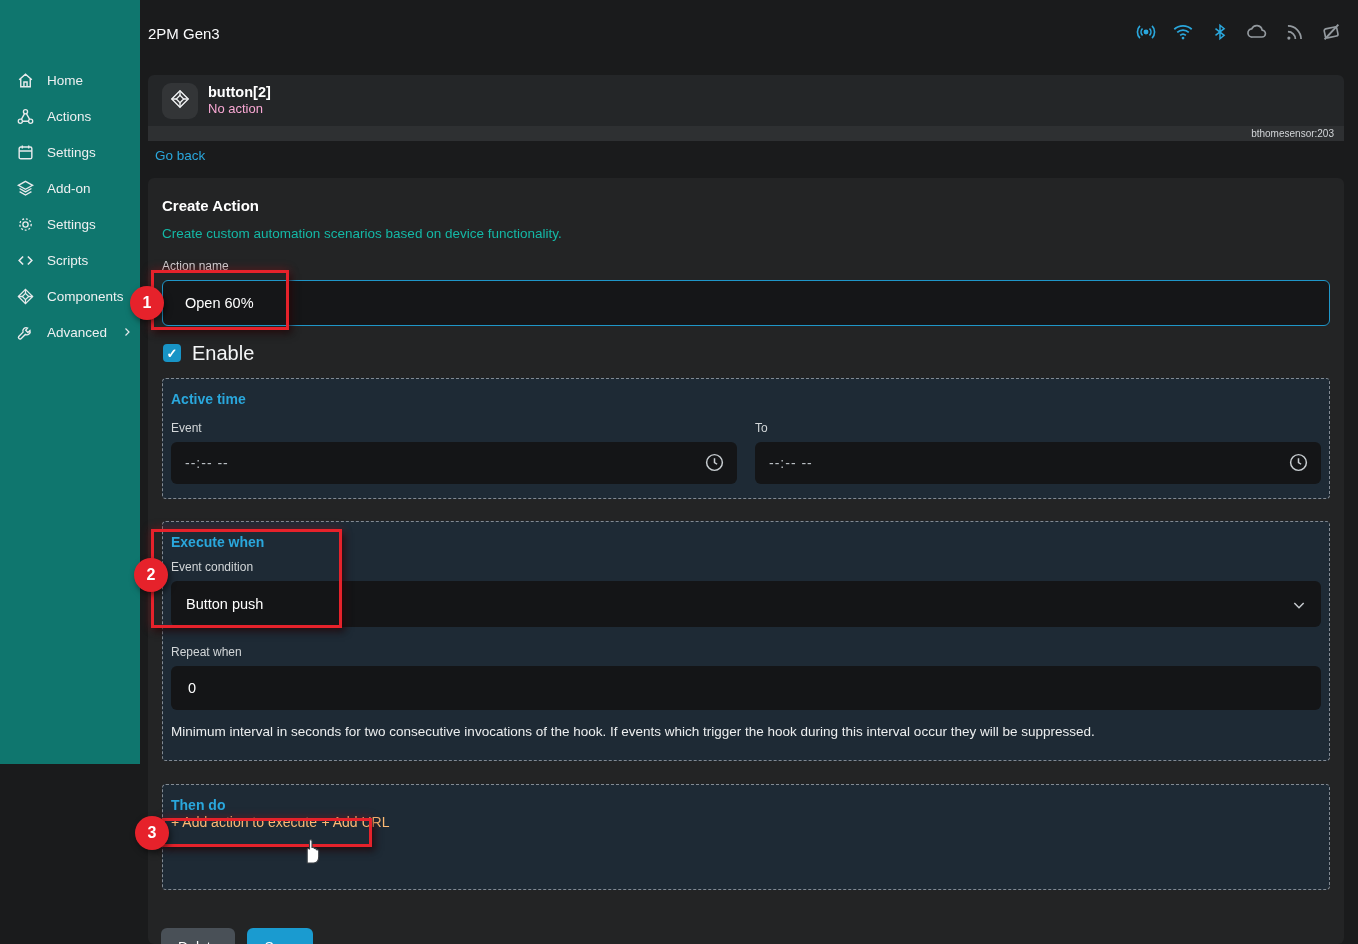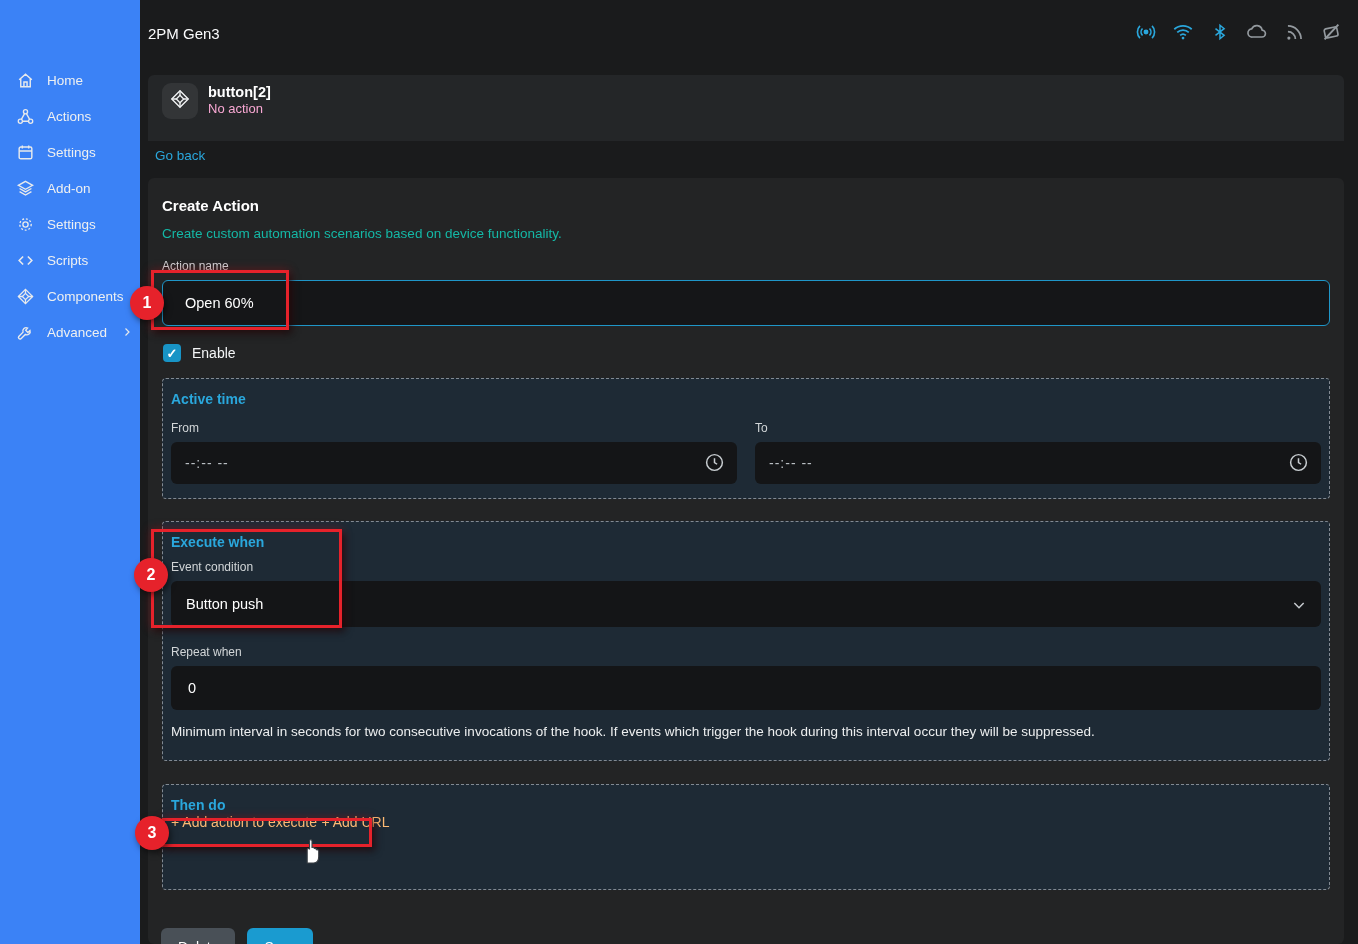--- a/index.html
+++ b/index.html
@@ -5,22 +5,22 @@
   * { box-sizing: border-box; margin: 0; padding: 0; }
   html, body { width: 1358px; height: 944px; overflow: hidden; }
   body {
     font-family: "Liberation Sans", sans-serif;
     background: #1a1b1c;
     color: #f0f2f3;
     position: relative;
   }
   
   .sidebar {
-    position: absolute; left: 0; top: 0; width: 140px; height: 944px;
-    background: #3b82f6; padding-top: 62px;
+    position: absolute; left: 0; top: 0; width: 140px; height: 764px;
+    background: #0f766e; padding-top: 62px;
   }
   .side-item {
     display: flex; align-items: center; gap: 12px;
     height: 36px; padding: 0 10px 0 16px; cursor: pointer;
     font-size: 13.5px; color: #eef0f1; white-space: nowrap;
   }
   .side-item .ic { width: 19px; height: 19px; flex: 0 0 19px; display: flex; align-items: center; justify-content: center; }
   .side-item svg { stroke: #e8eaec; }
   .side-item .chev { margin-left: 2px; display: flex; }
   
@@ -69,21 +69,21 @@
     color: #ffffff; font-size: 14.5px; padding: 0 22px;
     font-family: "Liberation Sans", sans-serif;
   }
   
   .enable-row { display: flex; align-items: center; gap: 11px; margin: 17px 0 0 1px; height: 20px; }
   .checkbox {
     width: 18px; height: 18px; border-radius: 4px; background: #1894c6;
     display: flex; align-items: center; justify-content: center; cursor: pointer;
   }
   .checkbox::after { content: "\2713"; color: #fff; font-size: 13px; font-weight: bold; }
-  .enable-label { font-size: 14px; color: #f4f6f7; }
+  .enable-label { font-size: 20px; color: #f4f6f7; }
   
   .panel {
     border: 1px dashed #828a93; border-radius: 4px; background: #1e2a35;
     width: 1168px; padding: 12px 8px 6px 8px;
   }
   .panel-active-time { margin-top: 15px; height: 121px; }
   .panel-execute { margin-top: 22px; height: 240px; }
   .panel-then { margin-top: 23px; height: 106px; }
   .panel-title { font-size: 14px; font-weight: bold; color: #2aa7dc; }
   .time-cols { display: flex; gap: 18px; margin-top: 14px; }
@@ -267,20 +267,23 @@
             <path d="M12 8 L16 12 L12 16 L8 12 Z"></path>
             <path d="M12 3 V8 M21 12 H16 M12 21 V16 M3 12 H8"></path>
           </svg>
       </span>
     </div>
     <div>
       <div class="device-name">button[2]</div>
       <div class="device-sub">No action</div>
     </div>
   </div>
+  <div class="device-footer">
+    <span>bthomesensor:203</span>
+  </div>
 </div>
 
 <a class="go-back">Go back</a>
 
 <div class="form-card">
   <div class="form-title">Create Action</div>
   <div class="form-desc">Create custom automation scenarios based on device functionality.</div>
 
   <div class="field-label lbl-action-name">Action name</div>
   <input class="action-name-input" type="text" value="Open 60%" style="">
@@ -288,21 +291,21 @@
   <div class="enable-row">
     <span class="checkbox"></span>
     <span class="enable-label">Enable</span>
   </div>
 
   
   <div class="panel panel-active-time">
     <div class="panel-title">Active time</div>
     <div class="time-cols">
       <div class="time-col">
-        <div class="field-label">From</div>
+        <div class="field-label">Event</div>
         <div class="time-input">
           <span class="time-placeholder">--:-- --</span>
           <span class="time-clock">
             <svg width="21" height="21" viewBox="0 0 24 24" fill="none" stroke="#c8cdd1" stroke-width="1.7">
                 <circle cx="12" cy="12" r="9"></circle>
                 <path d="M12 7 V12 L15 14"></path>
               </svg>
           </span>
         </div>
       </div>

